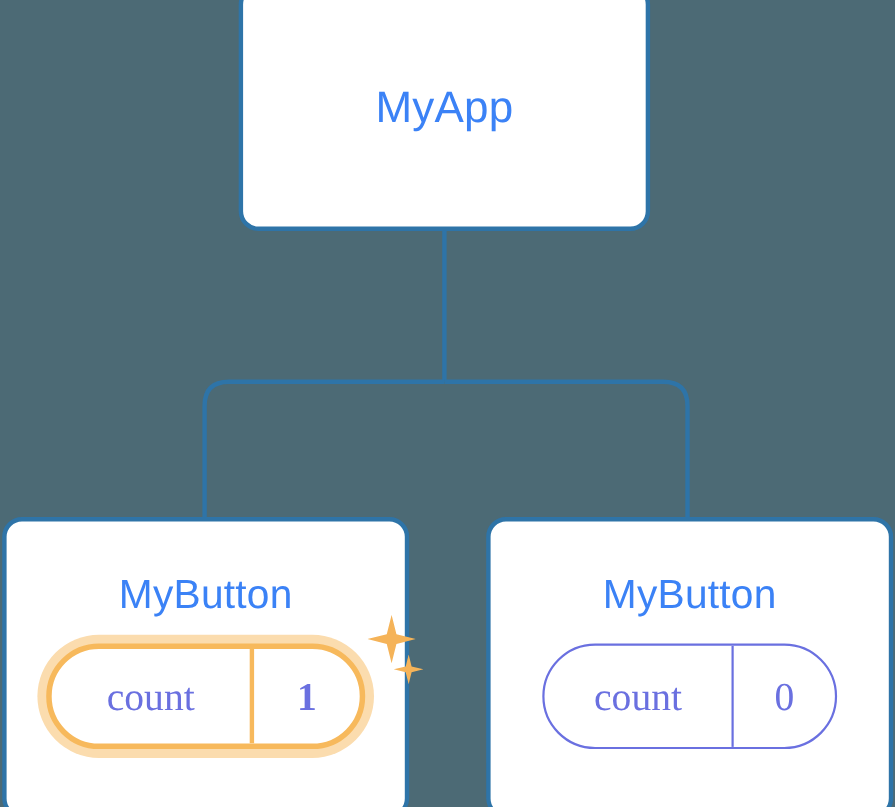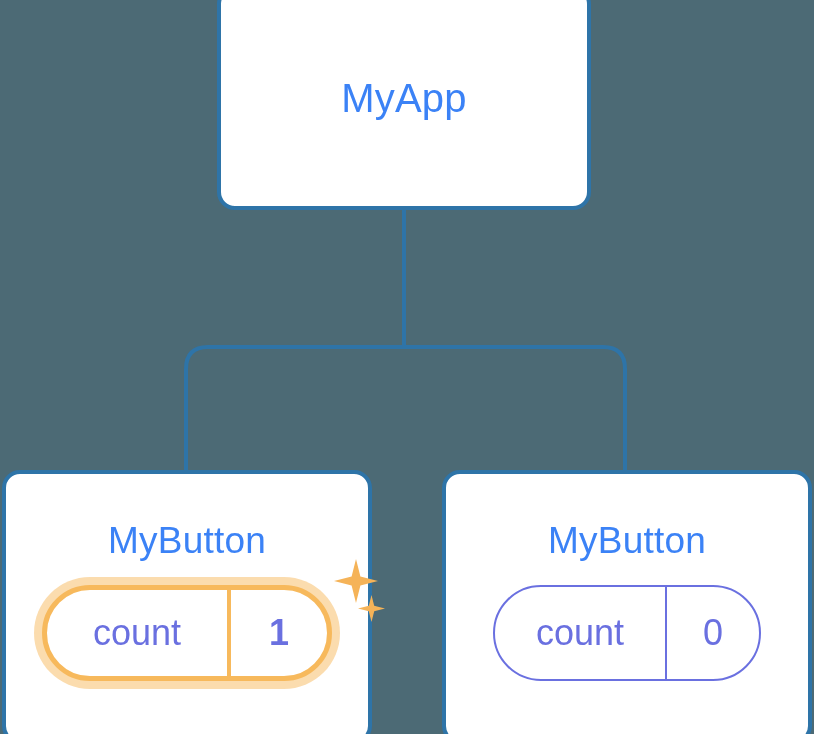--- a/index.html
+++ b/index.html
@@ -111,20 +111,21 @@
     box-shadow: 0 0 0 8px #fbdcae;
   }
 
   .pill-cell {
     display: flex;
     align-items: center;
     justify-content: center;
     font-size: 36px;
     color: #6a70e0;
     line-height: 1;
+    font-family: Liberation Serif, serif;
   }
 
   .pill-key {
     flex: 1 1 auto;
     padding: 0 8px;
   }
 
   .pill-plain .pill-value {
     flex: 0 0 92px;
     border-left: 2px solid #6a70e0;

